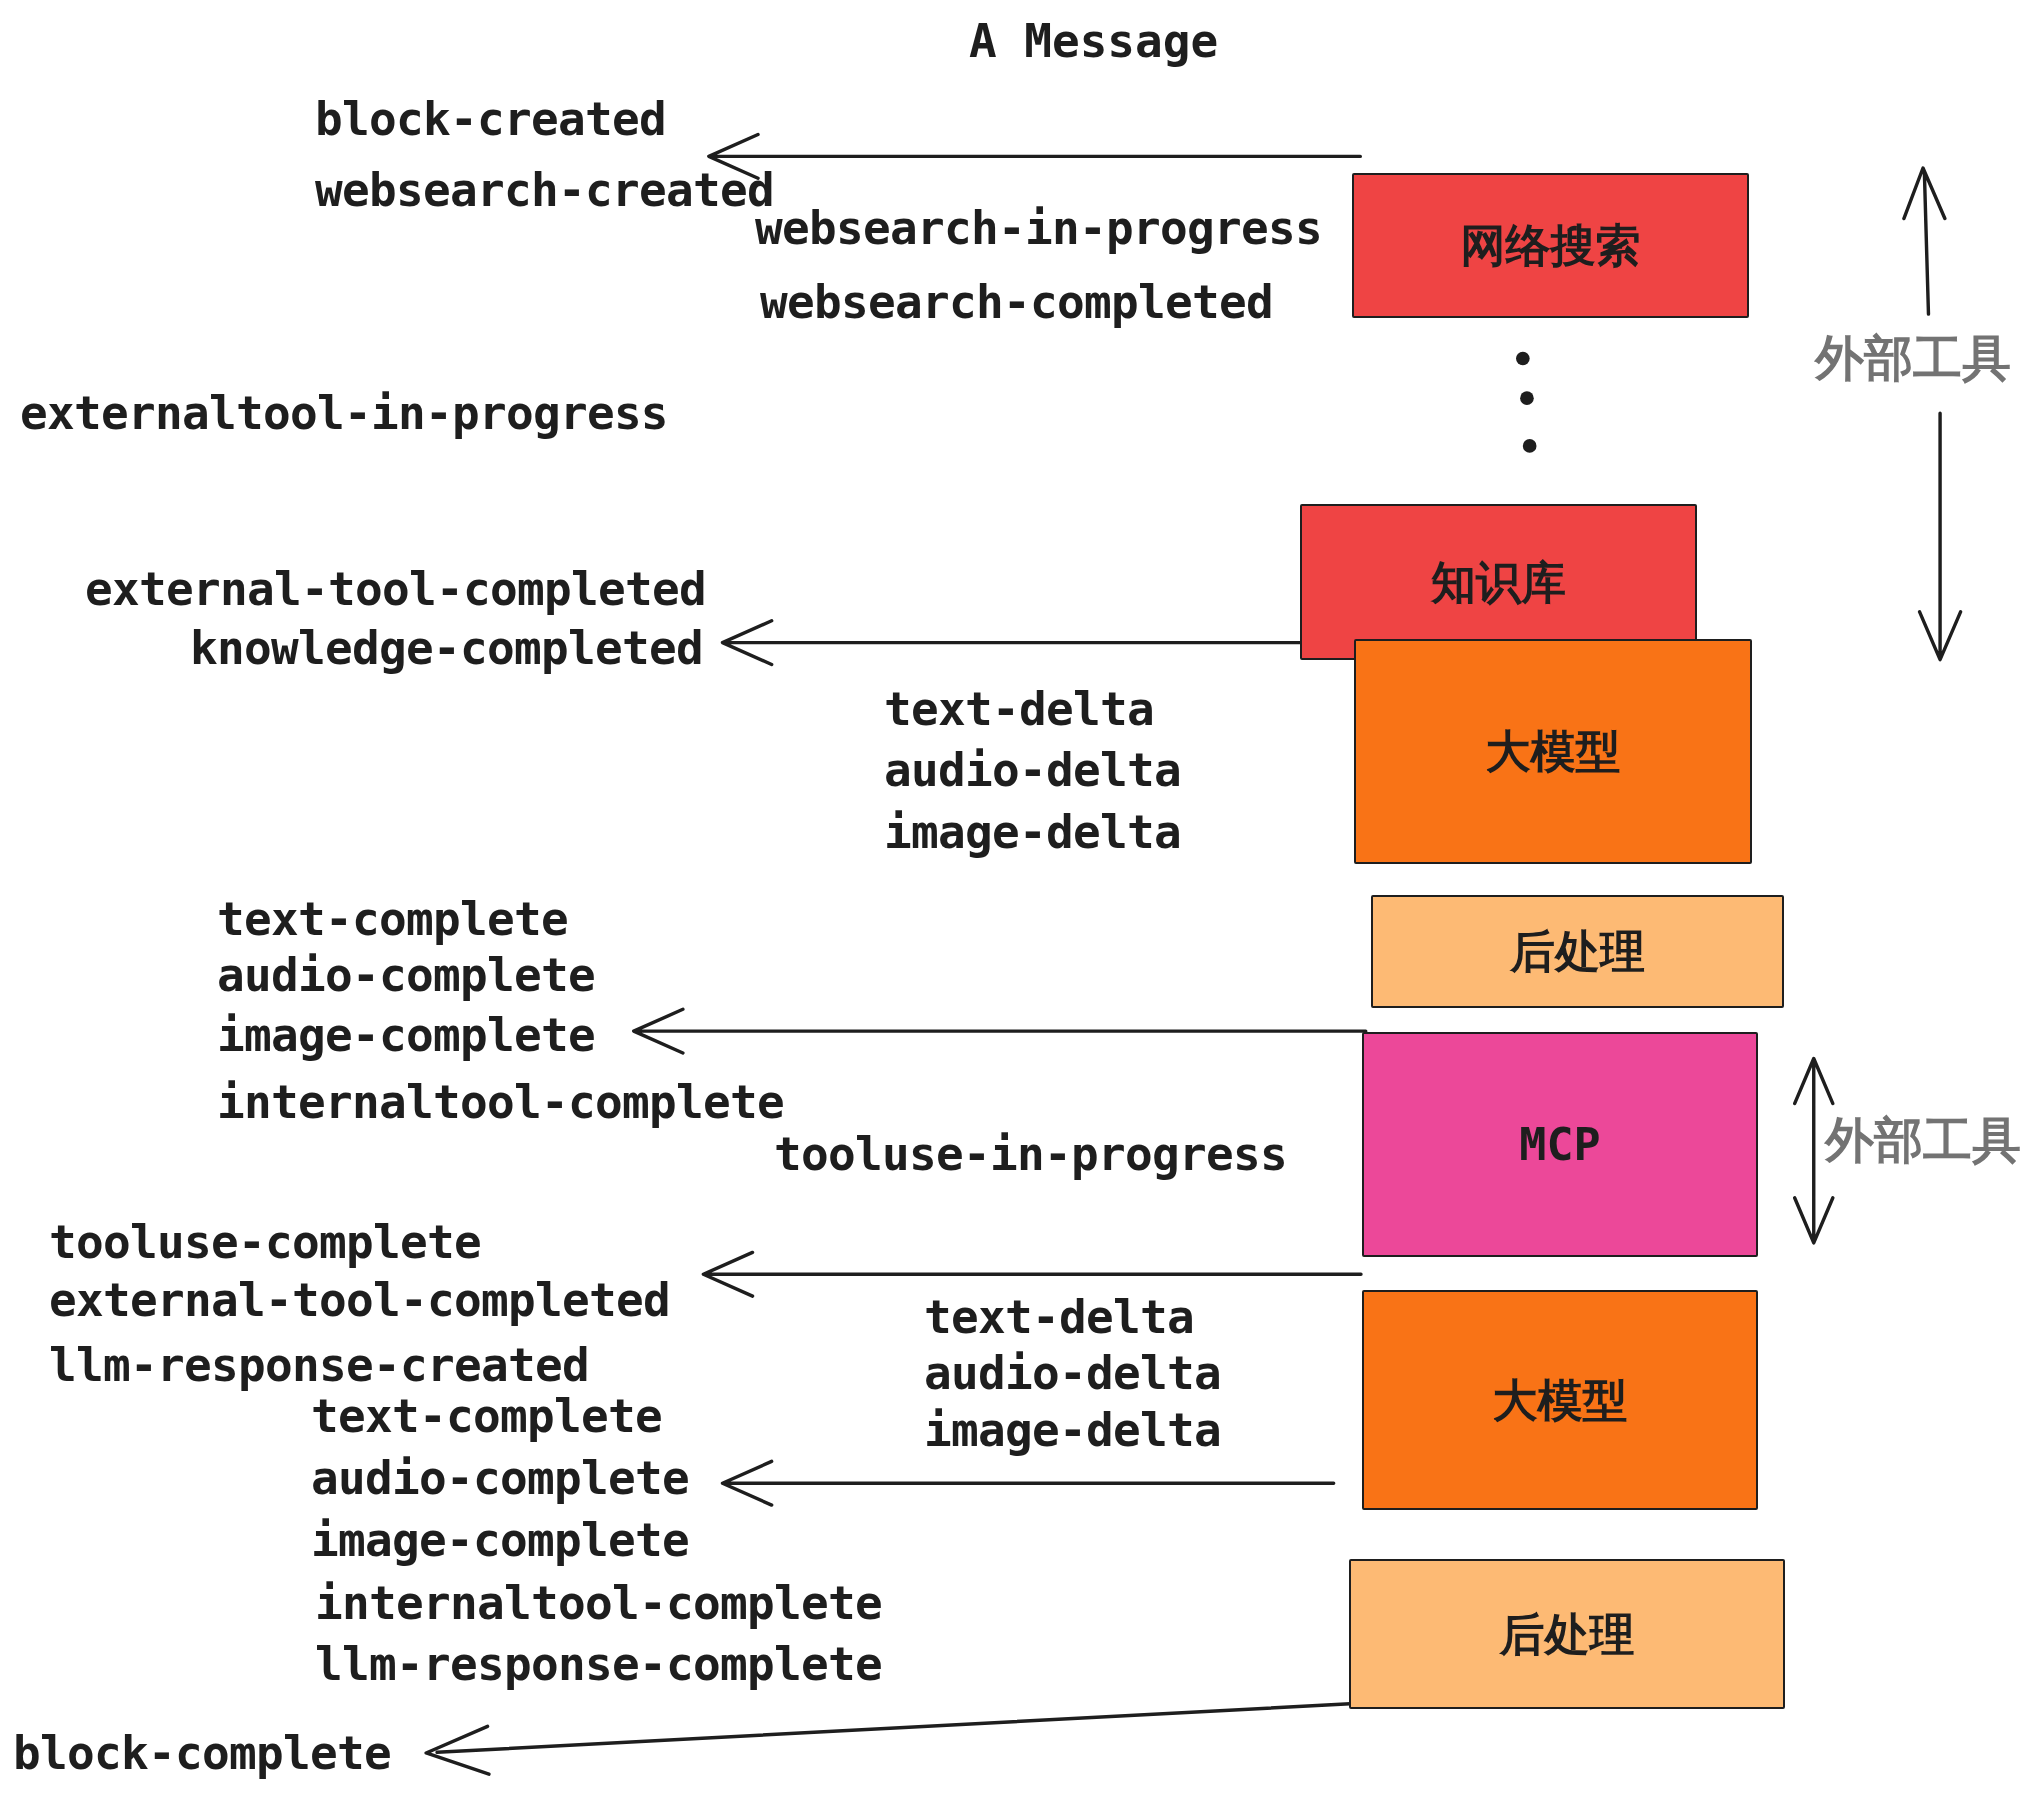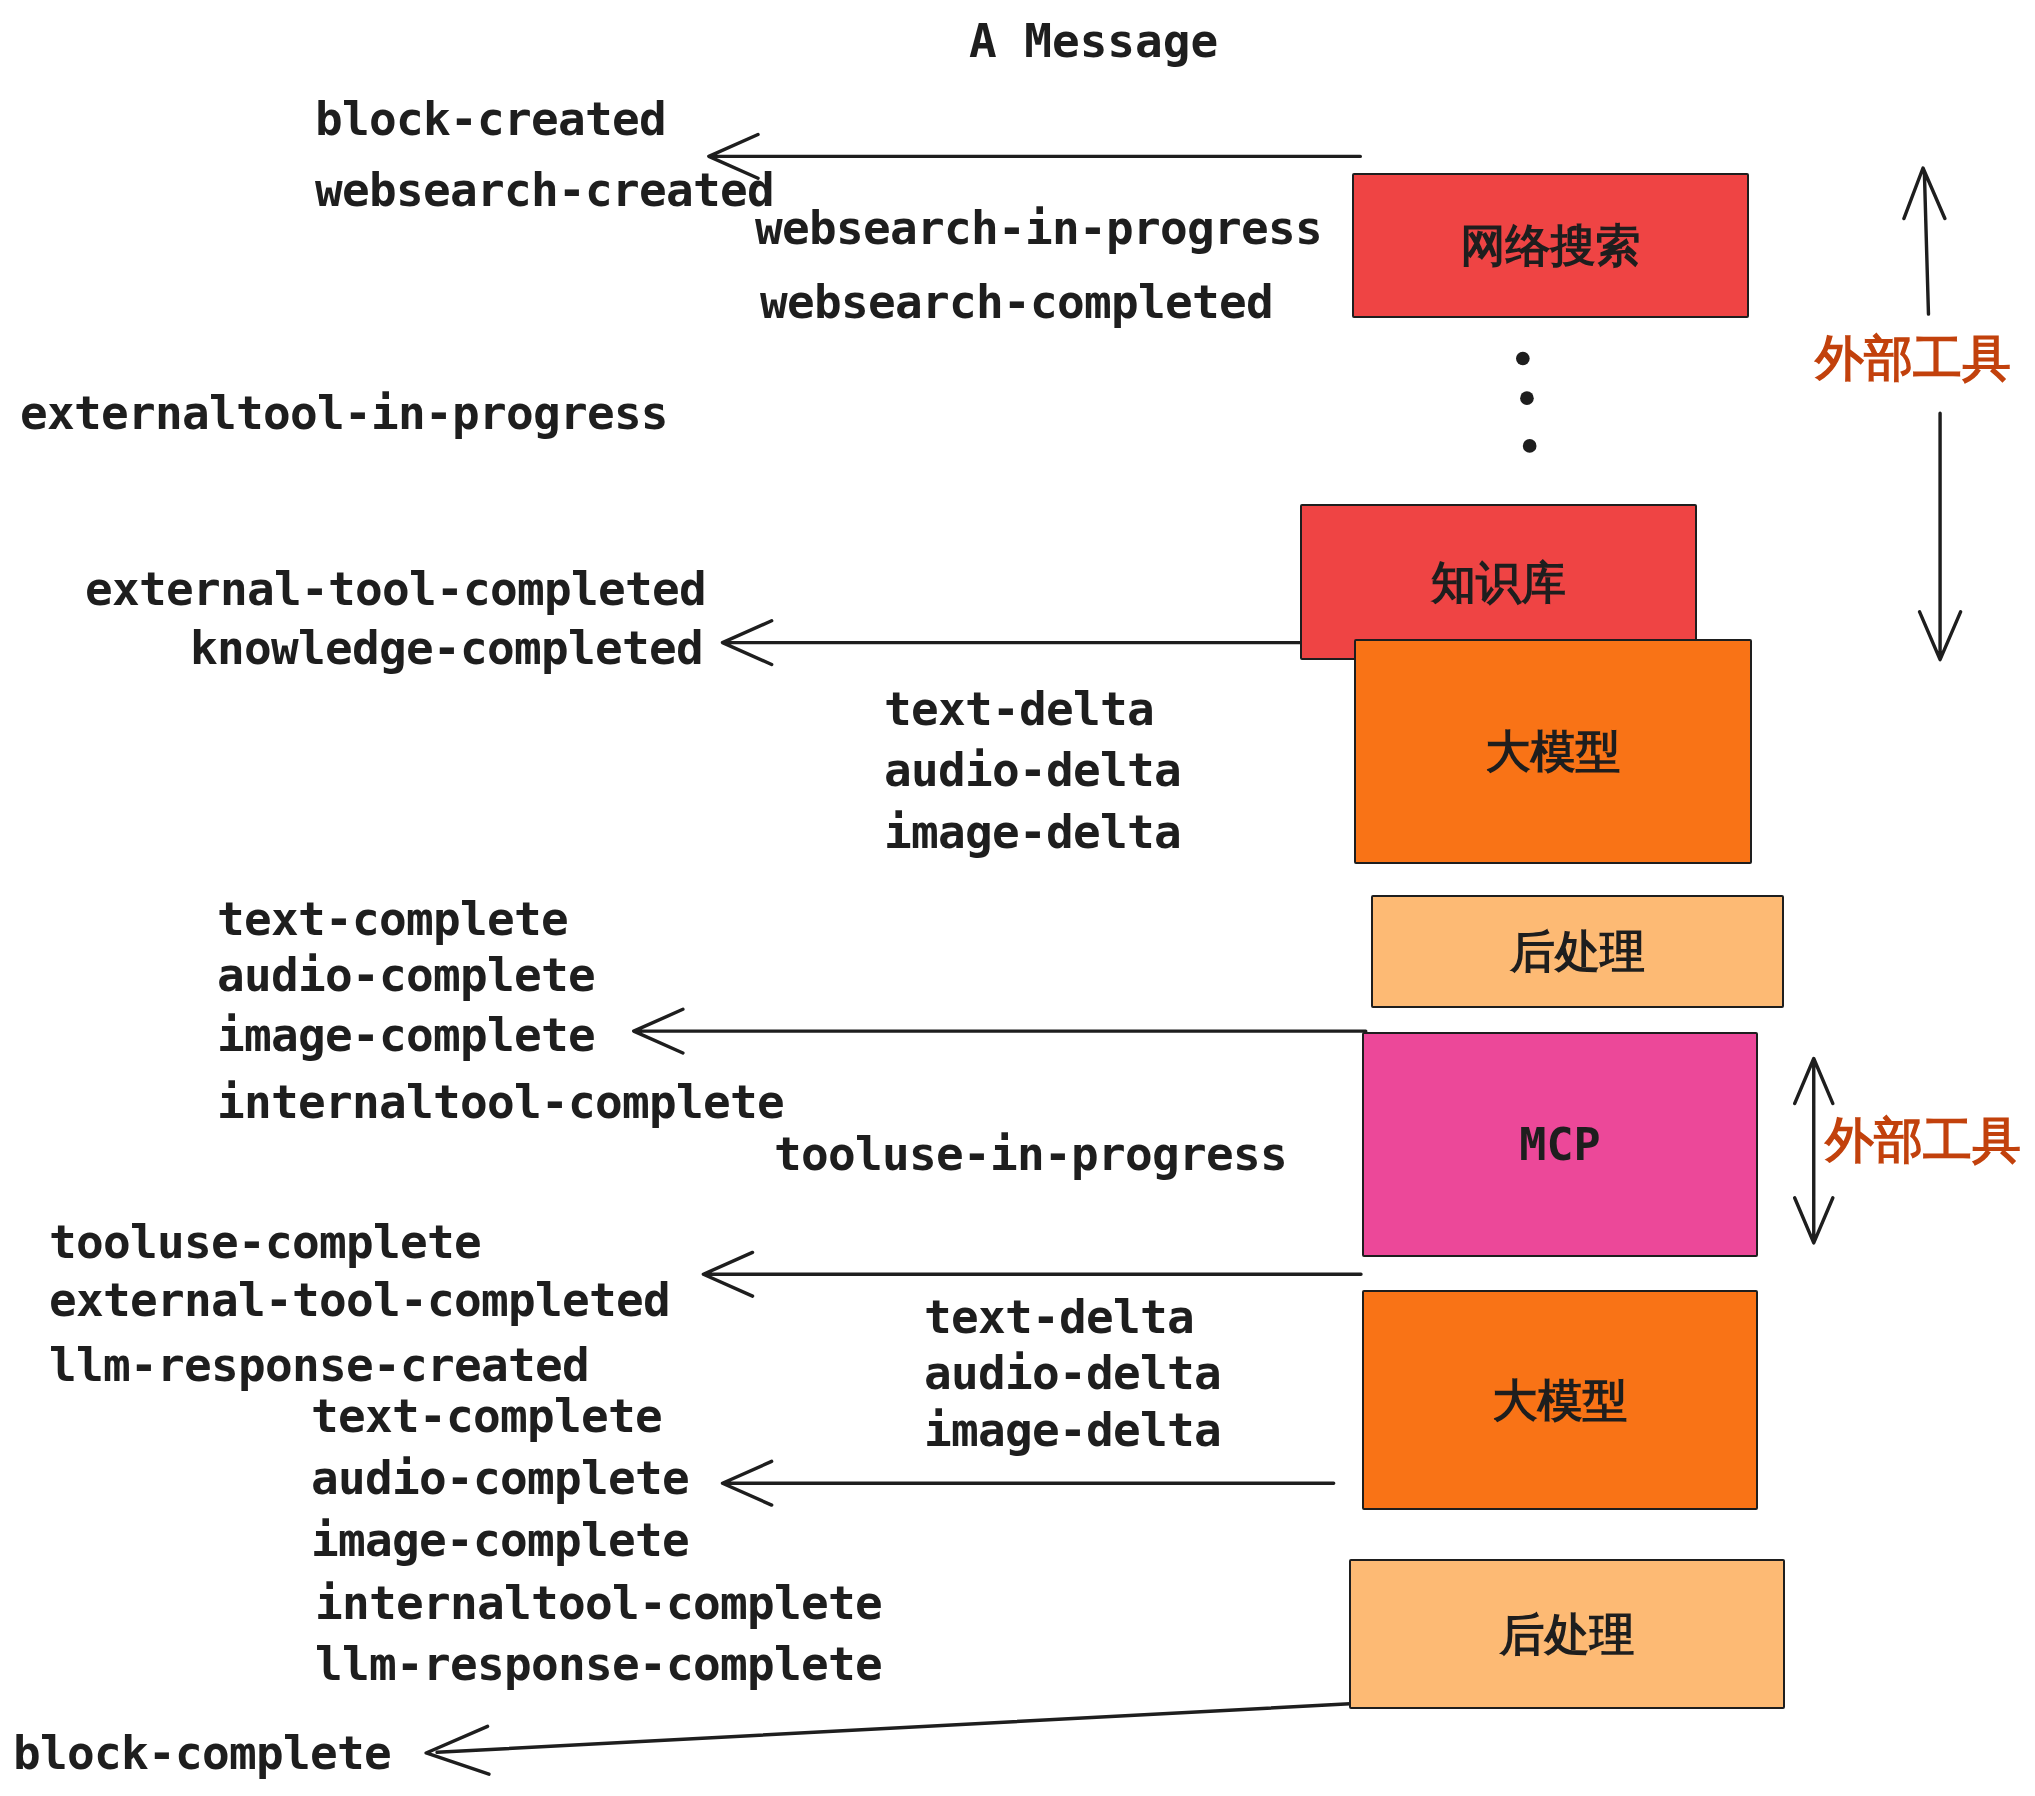--- a/index.html
+++ b/index.html
@@ -48,21 +48,21 @@
   .box.mcp .lbl {
     font: 700 45px/1 "DejaVu Sans Mono", "Liberation Mono", monospace;
   }
   .pink   { background: #ef4444; }
   .green  { background: #f97316; }
   .yellow { background: #ec4899; }
   .white  { background: #fdba74; }
   .side {
     position: absolute;
     font: 600 49px/1 "DejaVu Sans", "Liberation Sans", sans-serif;
-    color: #c2410c;
+    color: #737373;
     white-space: nowrap;
   }
 </style>
 </head>
 <body>
 
 <div class="stage">
 
   <svg class="layer" viewBox="0 0 2980 2630" xmlns="http://www.w3.org/2000/svg" fill="none" stroke="#1e1e1e" stroke-width="5" stroke-linecap="round" stroke-linejoin="round">
     <path d="M1992 229 H1046 M1110 197 L1038 229 L1110 261"></path>

